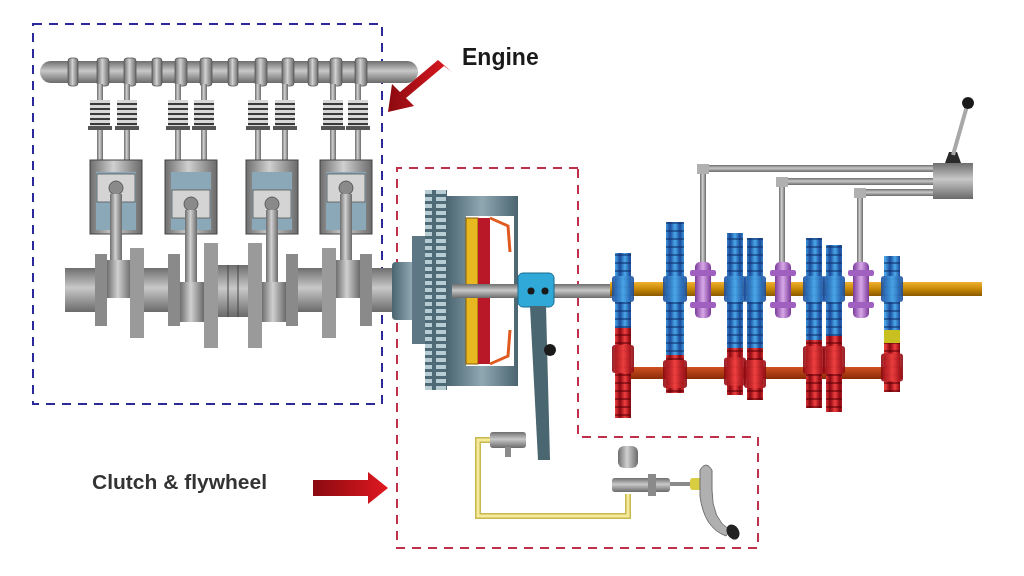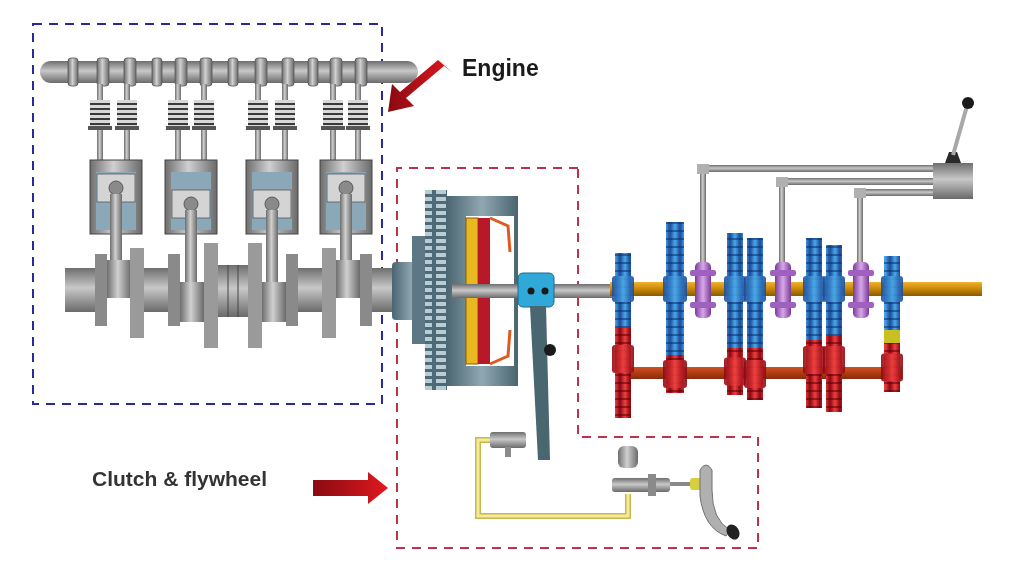--- a/index.html
+++ b/index.html
@@ -1,20 +1,20 @@
 <!DOCTYPE html>
 <html><head>
 <meta charset="utf-8">
 <style>
   html,body{margin:0;padding:0;background:#ffffff;}
   body{width:1024px;height:576px;overflow:hidden;position:relative;font-family:"Liberation Sans",sans-serif;}
   #stage{position:absolute;left:0;top:0;width:1024px;height:576px;}
-  .label{position:absolute;font-family:"Liberation Sans",sans-serif;font-weight:bold;color:#1a1a1a;white-space:nowrap;margin-top:11px;}
+  .label{position:absolute;font-family:"Liberation Sans",sans-serif;font-weight:bold;color:#1a1a1a;white-space:nowrap;}
   #engine-label{left:462px;top:44px;font-size:23px;}
-  #clutch-label{left:92px;top:456px;font-size:21px;color:#333333;}
+  #clutch-label{left:92px;top:470px;font-size:21px;color:#333333;}
 </style>
 </head>
 <body>
 
 <svg id="stage" viewBox="0 0 1024 576" xmlns="http://www.w3.org/2000/svg">
   <defs>
     <linearGradient id="metalV" x1="0" y1="0" x2="0" y2="1">
       <stop offset="0" stop-color="#6e6e6e"></stop>
       <stop offset="0.45" stop-color="#c8c8c8"></stop>
       <stop offset="1" stop-color="#6a6a6a"></stop>

